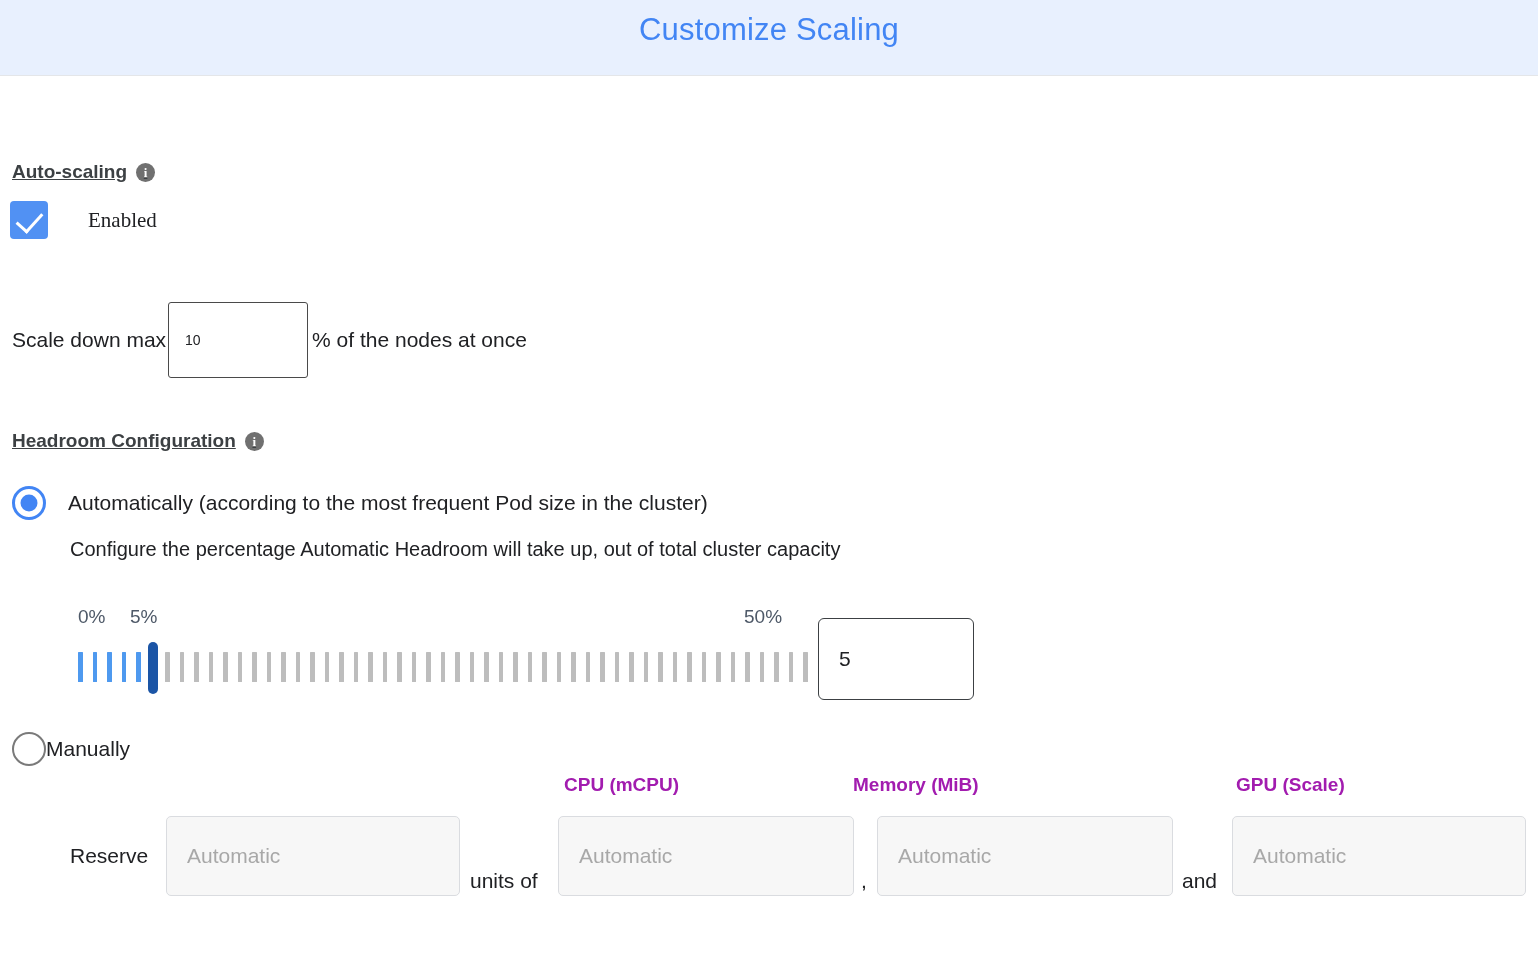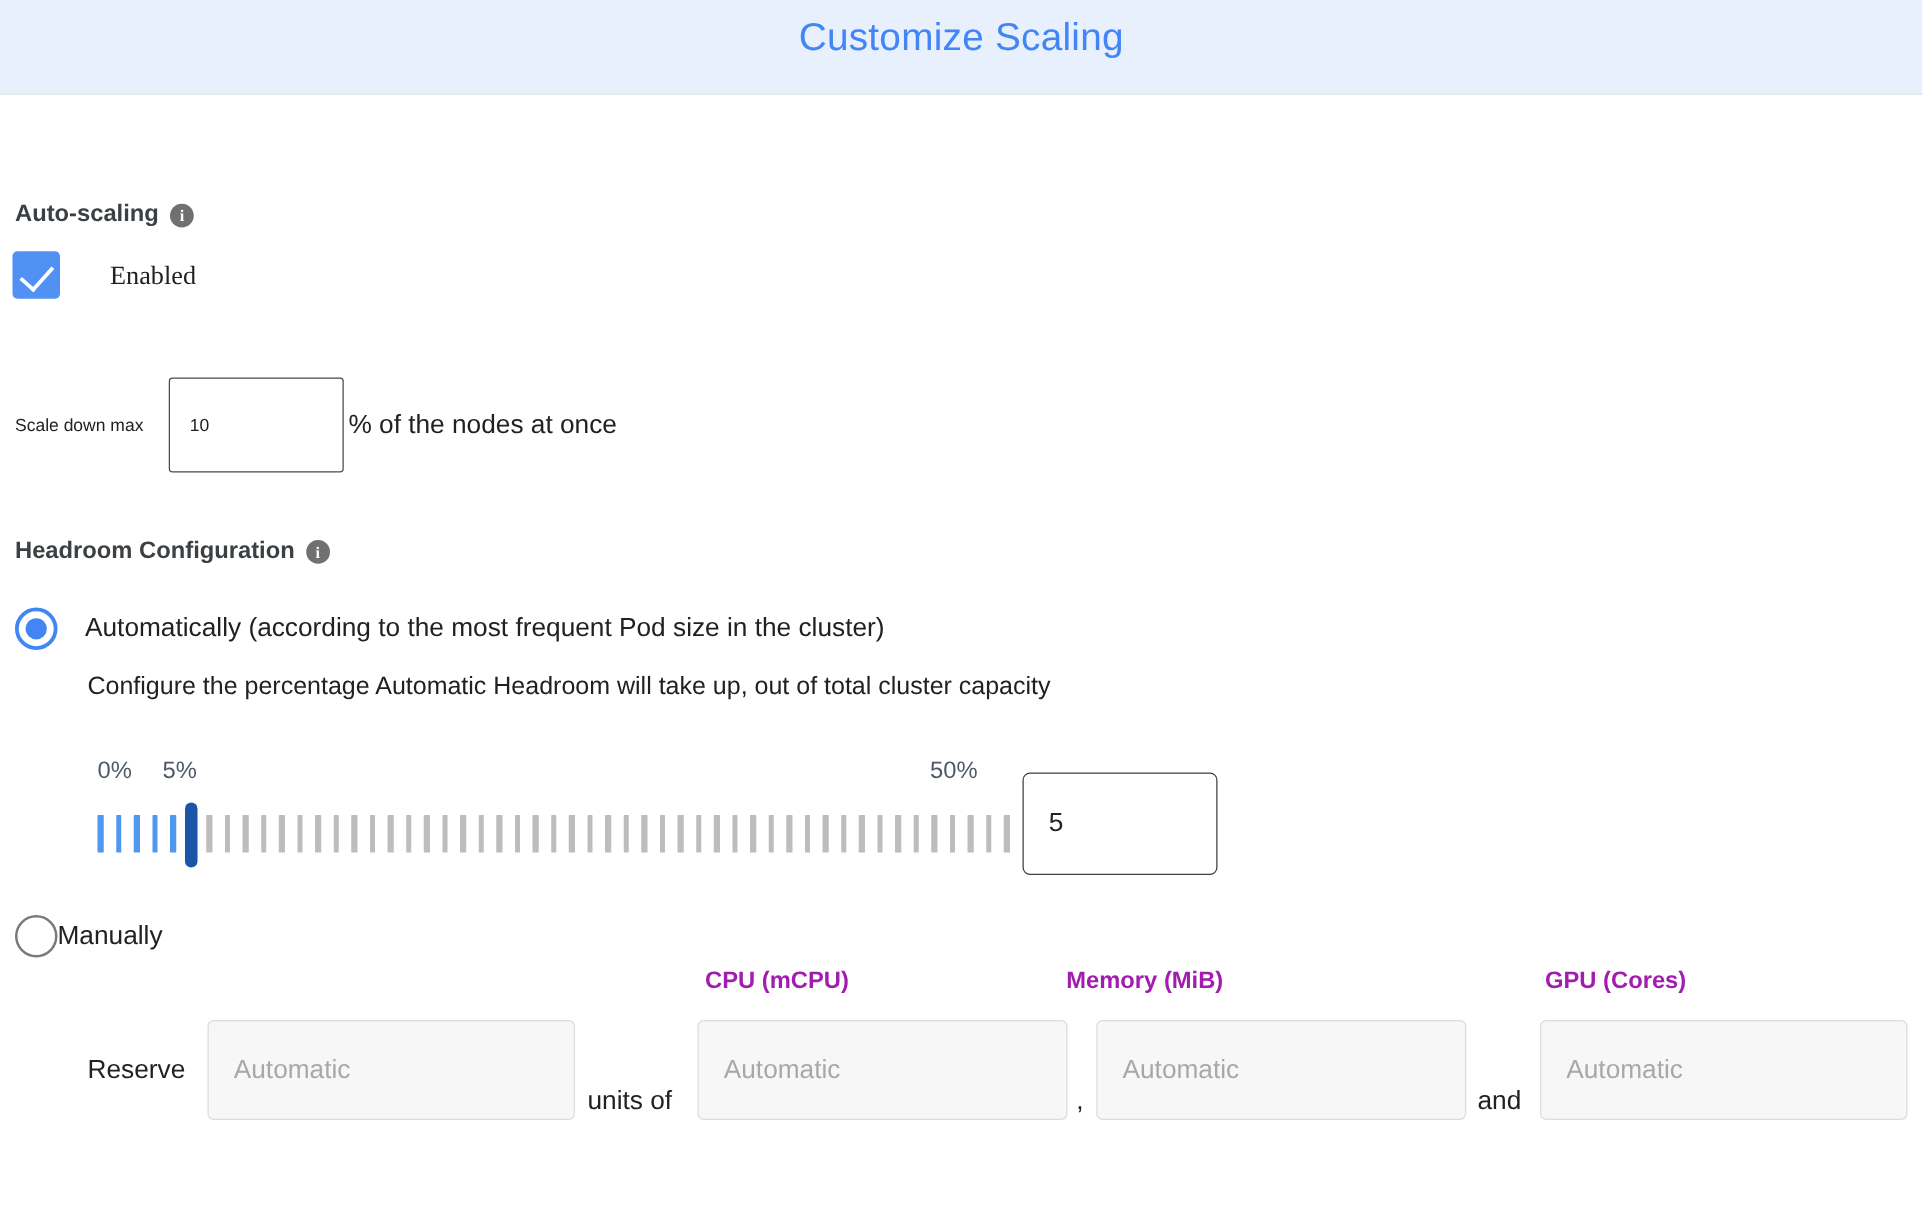--- a/index.html
+++ b/index.html
@@ -36,20 +36,21 @@
   .content { position: relative; padding: 0 0 0 0; }
 
   
   .section-label {
     display: flex;
     align-items: center;
     gap: 9px;
     font-size: 19px;
     font-weight: 700;
     color: #3c4043;
+    text-decoration: underline;
   }
 
   .info-icon {
     width: 19px; height: 19px;
     border-radius: 50%;
     background: #707070;
     color: #ffffff;
     font-size: 13px;
     font-weight: 700;
     font-family: "Liberation Serif", serif;
@@ -91,21 +92,21 @@
   }
   .checkbox-text { font-size: 21px; color: #202124; }
 
   
   .scale-row {
     position: absolute;
     left: 12px; top: 226px;
     display: flex;
     align-items: center;
   }
-  .scale-label { font-size: 14px; color: #202124; margin-right: 20px; }
+  .scale-label { font-size: 21px; color: #202124; margin-right: 2px; }
   .scale-input {
     width: 140px; height: 76px;
     border: 1.6px solid #4a4a4a;
     border-radius: 3px;
     background: #ffffff;
     font-family: "Liberation Sans", sans-serif;
     font-size: 14px;
     color: #202124;
     padding: 0 16px;
     outline: none;
@@ -363,21 +364,21 @@
   </div>
 
   <div class="radio-row-manual">
     <span class="radio"></span>
     <span class="radio-text">Manually</span>
   </div>
 
   <div class="reserve-headers">
     <div class="col-header" style="left:564px;">CPU (mCPU)</div>
     <div class="col-header" style="left:853px;">Memory (MiB)</div>
-    <div class="col-header" style="left:1236px;">GPU (Cores)</div>
+    <div class="col-header" style="left:1236px;">GPU (Scale)</div>
   </div>
 
   <div class="reserve-row">
     <span class="reserve-label">Reserve</span>
 
     <input class="auto-input" style="left: 166px; width: 294px;" type="text" placeholder="Automatic">
 
     <span class="connector" style="left:470px;">units of</span>
 
     <input class="auto-input" style="left: 558px; width: 296px;" type="text" placeholder="Automatic">

